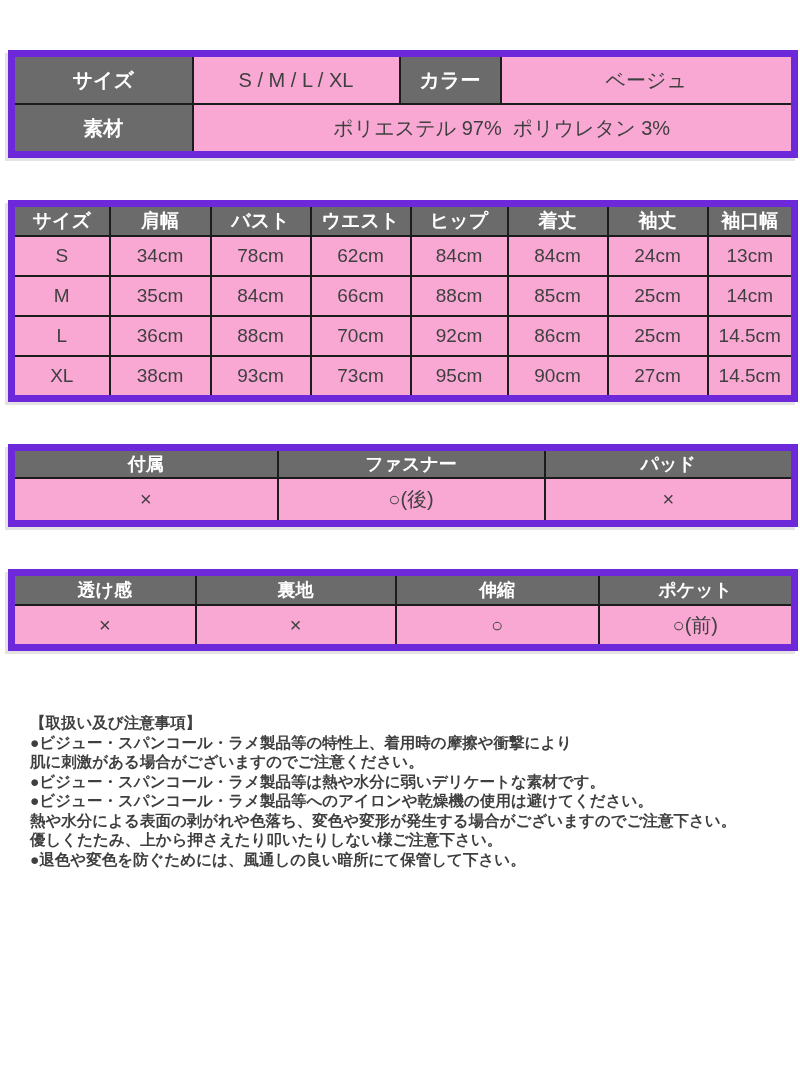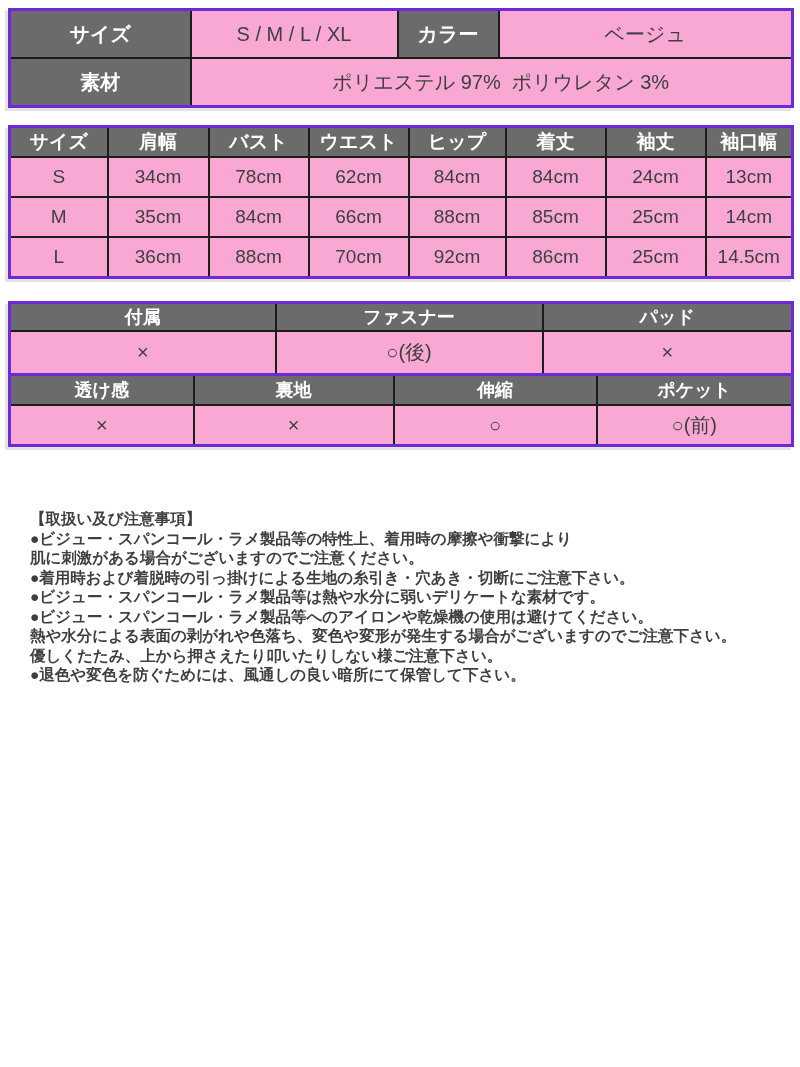--- a/index.html
+++ b/index.html
@@ -4,21 +4,21 @@
 <style>
   html,body { margin:0; padding:0; }
   body {
     width:800px; height:1067px; background:#ffffff;
     font-family:"Liberation Sans","DejaVu Sans",sans-serif;
     color:#3f3f3f;
   }
   .page { padding:8px 9px 0 8px; }
   table { border-collapse:collapse; table-layout:fixed; background:#ffffff; }
   td,th { border:2px solid #1c1c1c; text-align:center; vertical-align:middle; overflow:hidden; }
-  table.spec { border:3px solid #6d28d9; box-shadow:-3px 3px 0 #e3e3e3; }
+  table.spec { border:7px solid #6d28d9; box-shadow:-3px 3px 0 #e3e3e3;margin-top:42px; }
   .hd { background:#6b6b6b; color:#ffffff; font-weight:bold; }
   .val { background:#f9a8d4; color:#3f3f3f; }
 
   
   .t1 { width:783px; }
   .t1 td { height:44px; font-size:20px; }
   .t1 .material-val { white-space:pre-wrap;padding-left:20px; }
 
   
   .t2 { width:783px; margin-top:17px; }
@@ -110,20 +110,30 @@
       <tr>
         <td class="val">L</td>
         <td class="val">36cm</td>
         <td class="val">88cm</td>
         <td class="val">70cm</td>
         <td class="val">92cm</td>
         <td class="val">86cm</td>
         <td class="val">25cm</td>
         <td class="val">14.5cm</td>
       </tr>
+      <tr>
+        <td class="val">XL</td>
+        <td class="val">38cm</td>
+        <td class="val">93cm</td>
+        <td class="val">73cm</td>
+        <td class="val">95cm</td>
+        <td class="val">90cm</td>
+        <td class="val">27cm</td>
+        <td class="val">14.5cm</td>
+      </tr>
     </tbody>
   </table>
 
   <table class="spec t3">
     <colgroup>
         <col style="width:266px">
         <col style="width:267px">
         <col style="width:250px">
       </colgroup>
     <tbody>
@@ -160,21 +170,20 @@
         <td class="val">○</td>
         <td class="val">○(前)</td>
       </tr>
     </tbody>
   </table>
 
   <div class="notes">
     <div class="line">【取扱い及び注意事項】</div>
     <div class="line">●ビジュー・スパンコール・ラメ製品等の特性上、着用時の摩擦や衝撃により</div>
     <div class="line">肌に刺激がある場合がございますのでご注意ください。</div>
-    <div class="line">●着用時および着脱時の引っ掛けによる生地の糸引き・穴あき・切断にご注意下さい。</div>
     <div class="line">●ビジュー・スパンコール・ラメ製品等は熱や水分に弱いデリケートな素材です。</div>
     <div class="line">●ビジュー・スパンコール・ラメ製品等へのアイロンや乾燥機の使用は避けてください。</div>
     <div class="line">熱や水分による表面の剥がれや色落ち、変色や変形が発生する場合がございますのでご注意下さい。</div>
     <div class="line">優しくたたみ、上から押さえたり叩いたりしない様ご注意下さい。</div>
     <div class="line">●退色や変色を防ぐためには、風通しの良い暗所にて保管して下さい。</div>
   </div>
 
 </div>
 
 </body></html>

